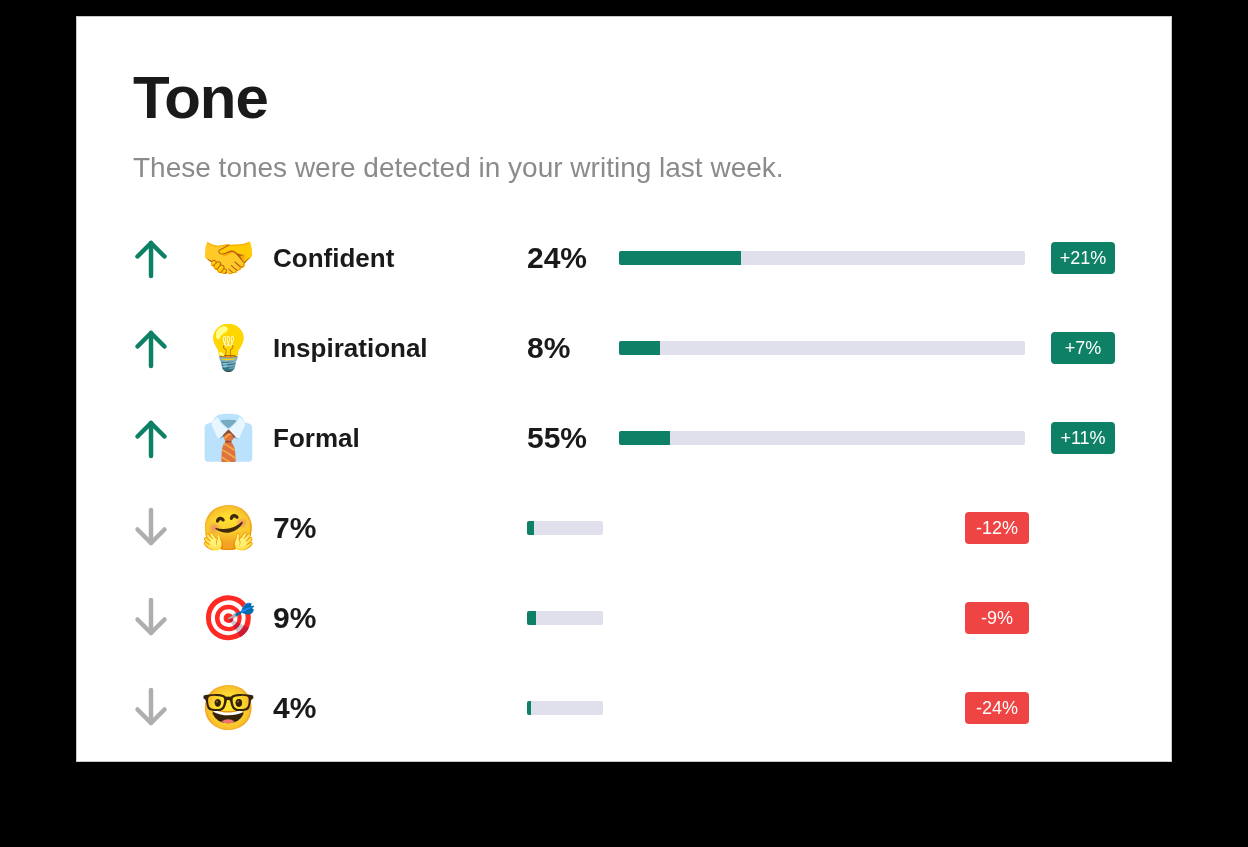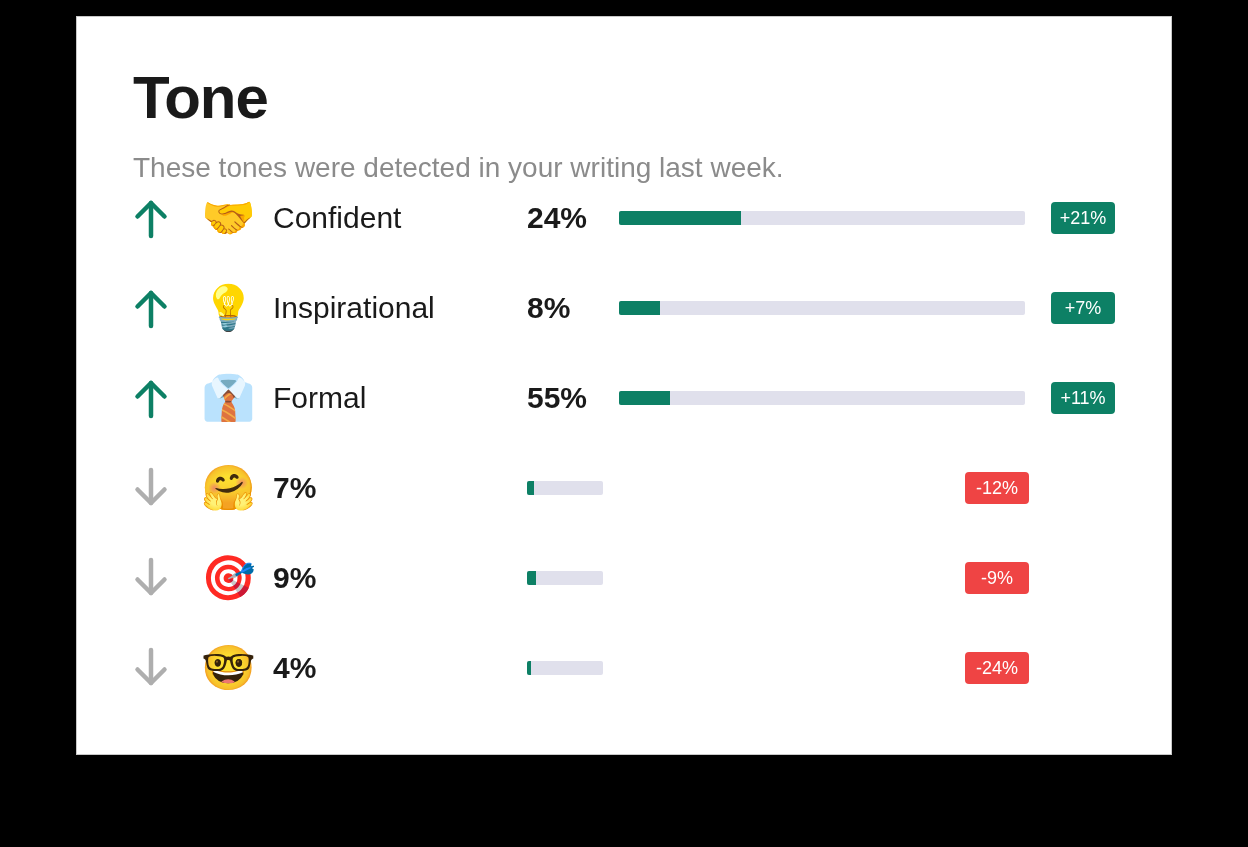--- a/index.html
+++ b/index.html
@@ -9,47 +9,48 @@
       font-family: -apple-system, BlinkMacSystemFont, "Segoe UI", Helvetica, Arial, sans-serif;
       display: flex;
       align-items: flex-start;
       justify-content: center;
     }
     .card {
       width: 1096px;
       margin: 16px auto 0;
       background: #fff;
       border: 1px solid #c8c8c8;
-      padding: 46px 56px 52px 56px;
+      padding: 46px 56px 19px 56px;
     }
     .title {
       font-size: 60px;
       font-weight: 700;
       color: #1a1a1a;
       letter-spacing: -1px;
       margin-bottom: 20px;
     }
     .subtitle {
       font-size: 28px;
       color: #8b8b8b;
+      margin-bottom: 40px;
     }
     .rows { display: flex; flex-direction: column; gap: 22px; }
     .row {
       display: grid;
       grid-template-columns: 52px 64px 242px 80px 1fr 74px;
       align-items: center;
       gap: 12px;
       height: 68px;
     }
     .trend-cell { display: flex; align-items: center; justify-content: flex-start; }
     .trend-cell svg { width: 36px; height: 42px; }
     .trend-up { stroke: #0d8065; }
     .trend-down { stroke: #aeaeae; }
     .emoji-cell { font-size: 44px; line-height: 1; text-align: center; }
-    .label-cell { font-size: 30px; font-weight: 400; color: #1a1a1a; }
+    .label-cell { font-size: 26px; font-weight: 700; color: #1a1a1a; }
     .pct-cell { font-size: 30px; font-weight: 700; color: #1a1a1a; }
     .bar-cell { padding-right: 4px; }
     .bar-track {
       width: 100%;
       height: 14px;
       background: #e0e0ec;
       border-radius: 2px;
       overflow: hidden;
     }
     .bar-fill {

